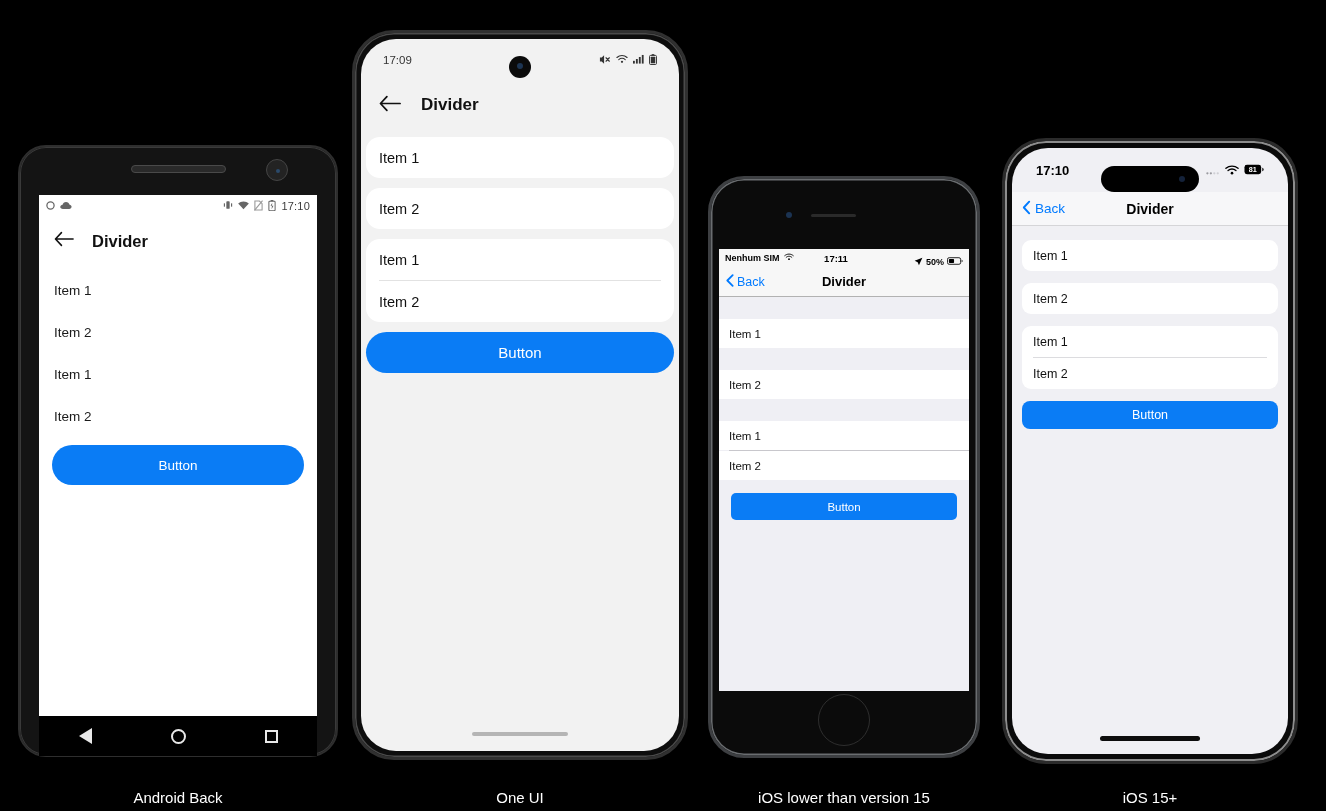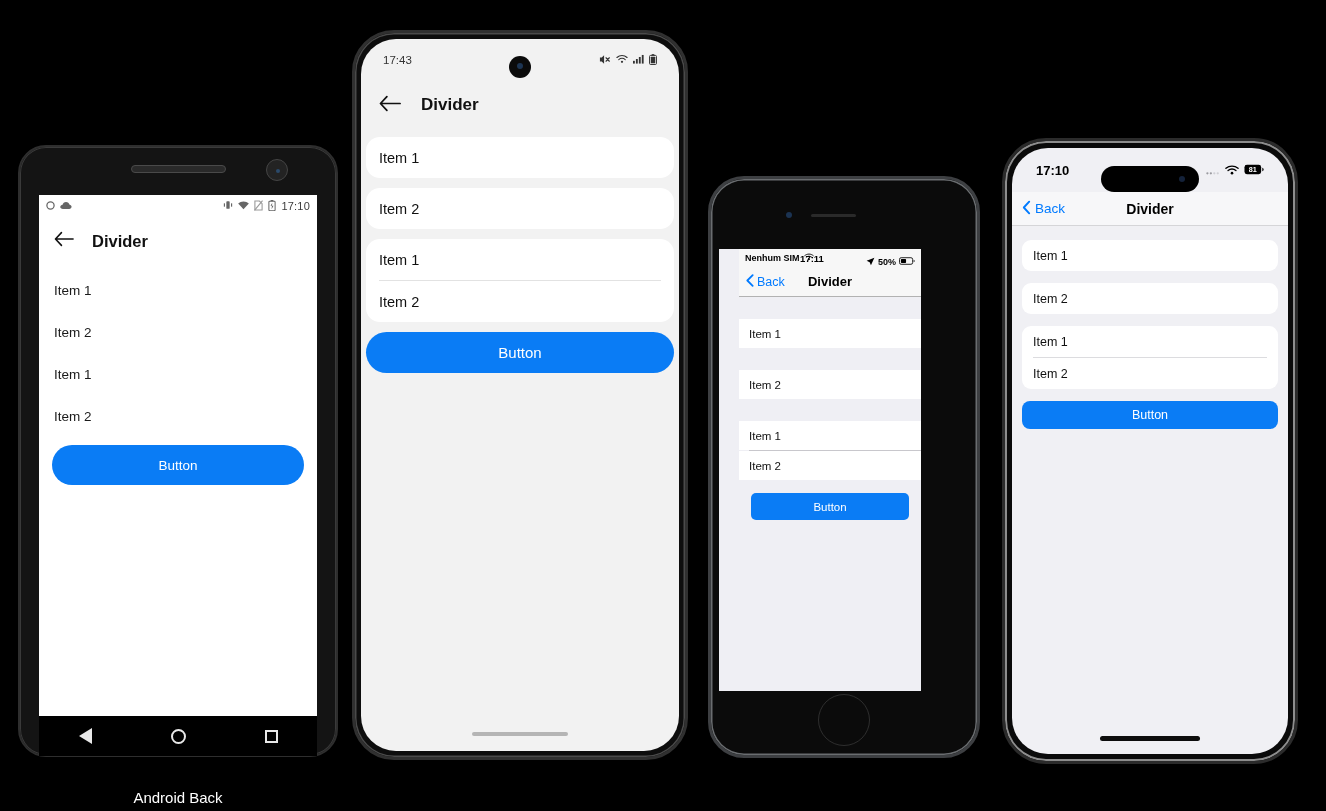--- a/index.html
+++ b/index.html
@@ -112,22 +112,22 @@
   
   #ios14 { left: 708px; top: 176px; width: 272px; height: 582px; }
   .ios14-body{
     position:absolute; inset:0; background:#0b0b0b;
     border-radius:36px; border:3px solid #3d3f42;
     box-shadow: inset 0 0 0 1.5px #6a6d70;
   }
   .ios14-cam{ position:absolute; left:78px; top:36px; width:6px;height:6px;border-radius:50%;background:#1b3352; }
   .ios14-speaker{ position:absolute; left:103px; top:38px; width:45px;height:3px;border-radius:2px;background:#2a2a2a; }
   .ios14-screen{
-    position:absolute; left:11px; top:73px; width:202px; height:442px;
-    background:#efeff4; overflow:hidden;padding-left:20px;
+    position:absolute; left:11px; top:73px; width:250px; height:442px;
+    background:#efeff4; overflow:hidden;
   }
   .ios14-statusbar{
     height:18px; background:#f7f7f7; display:flex; align-items:center;
     padding:0 6px; font-size:9px; color:#000; font-weight:bold;
   }
   .ios14-sb-center{ position:absolute; left:0; right:16px; text-align:center; font-size:9.5px; font-weight:bold; }
   .ios14-sb-left{ display:flex; align-items:center; gap:4px; z-index:2; }
   .ios14-sb-right{ margin-left:auto; display:flex; align-items:center; gap:3px; z-index:2;margin-top:8px; }
   .ios14-navbar{
     height:30px; background:#f7f7f7; border-bottom:1px solid #b2b2b2;
@@ -266,21 +266,21 @@
     </div>
   </div>
   <div class="caption" style="left:18px; top:789px; width:320px;">Android Back</div>
 
   <div class="device" id="oneui">
     <div class="oneui-body"></div>
     <div class="oneui-screen">
       <div class="oneui-punch"></div>
 
       <div class="oneui-statusbar">
-        <span>17:43</span>
+        <span>17:09</span>
         <span class="oneui-sb-right">
           <span class="ic">
             <svg width="12" height="11" viewBox="0 0 13 11">
                 <path d="M5.5 1L3 3.3H1v4.4h2L5.5 10z" fill="#333"></path>
                 <path d="M7.6 3.6l3.6 3.8M11.2 3.6L7.6 7.4" stroke="#333" stroke-width="1.2" stroke-linecap="round"></path>
               </svg>
           </span>
           <span class="ic">
             <svg width="12" height="10" viewBox="0 0 13 10">
                 <path d="M1 3.4C2.5 2 4.4 1.2 6.5 1.2s4 0.8 5.5 2.2" fill="none" stroke="#333" stroke-width="1.2" stroke-linecap="round"></path>
@@ -326,20 +326,21 @@
           <div class="oneui-row">Item 1</div>
           <div class="oneui-divider"></div>
           <div class="oneui-row">Item 2</div>
         </div>
         <div class="oneui-btn" style="background:#0a7cf5">Button</div>
       </div>
 
       <div class="oneui-gesture"></div>
     </div>
   </div>
+  <div class="caption" style="left:352px; top:789px; width:336px;">One UI</div>
 
   <div class="device" id="ios14">
     <div class="ios14-body"></div>
     <div class="ios14-cam"></div>
     <div class="ios14-speaker"></div>
 
     <div class="ios14-screen">
       <div class="ios14-statusbar">
         <span class="ios14-sb-left">
           <span>Nenhum SIM</span>
@@ -391,20 +392,21 @@
         <div class="ios14-sep"></div>
         <div class="ios14-row">Item 2</div>
         <div class="ios14-btnwrap">
           <div class="ios14-btn" style="background:#0a7cf5">Button</div>
         </div>
       </div>
     </div>
 
     <div class="ios14-home"></div>
   </div>
+  <div class="caption" style="left:694px; top:789px; width:300px;">iOS lower than version 15</div>
 
   <div class="device" id="ios15">
     <div class="ios15-body"></div>
     <div class="ios15-screen">
       <div class="ios15-island"></div>
 
       <div class="ios15-statusbar">
         <span>17:10</span>
         <span class="ios15-sb-right">
           <span class="ic">
@@ -455,14 +457,15 @@
           <div class="ios15-row">Item 1</div>
           <div class="ios15-sep"></div>
           <div class="ios15-row">Item 2</div>
         </div>
         <div class="ios15-btn" style="background:#0a7cf5">Button</div>
       </div>
 
       <div class="ios15-home"></div>
     </div>
   </div>
+  <div class="caption" style="left:1002px; top:789px; width:296px;">iOS 15+</div>
 
 </div>
 
 </body></html>

